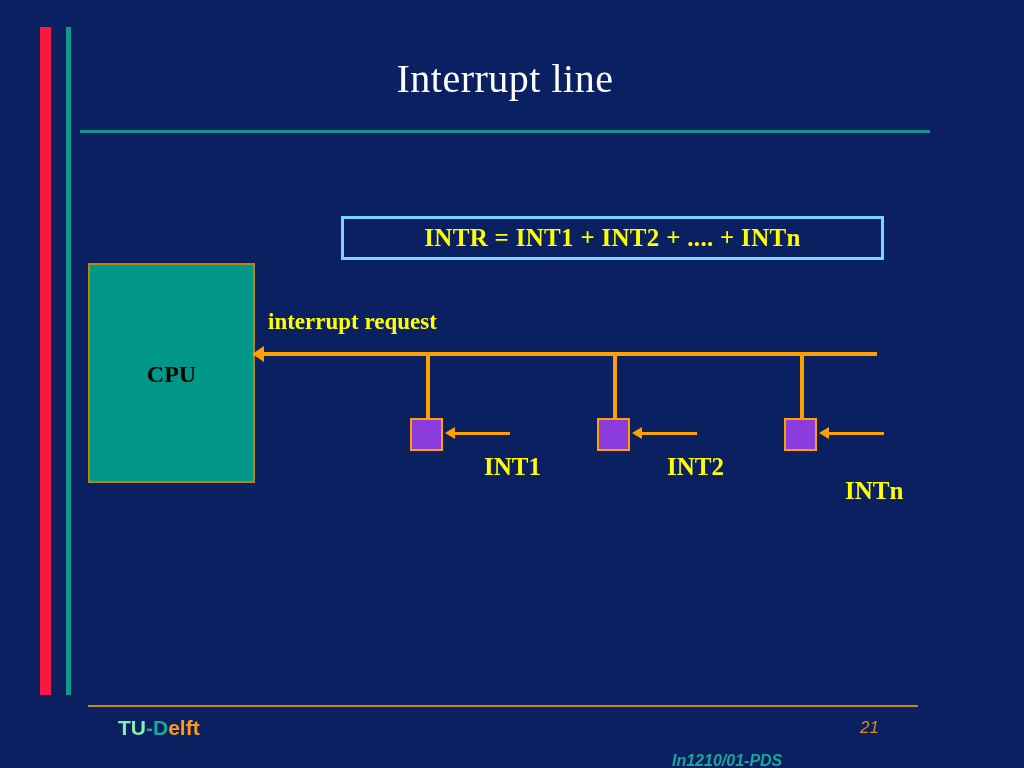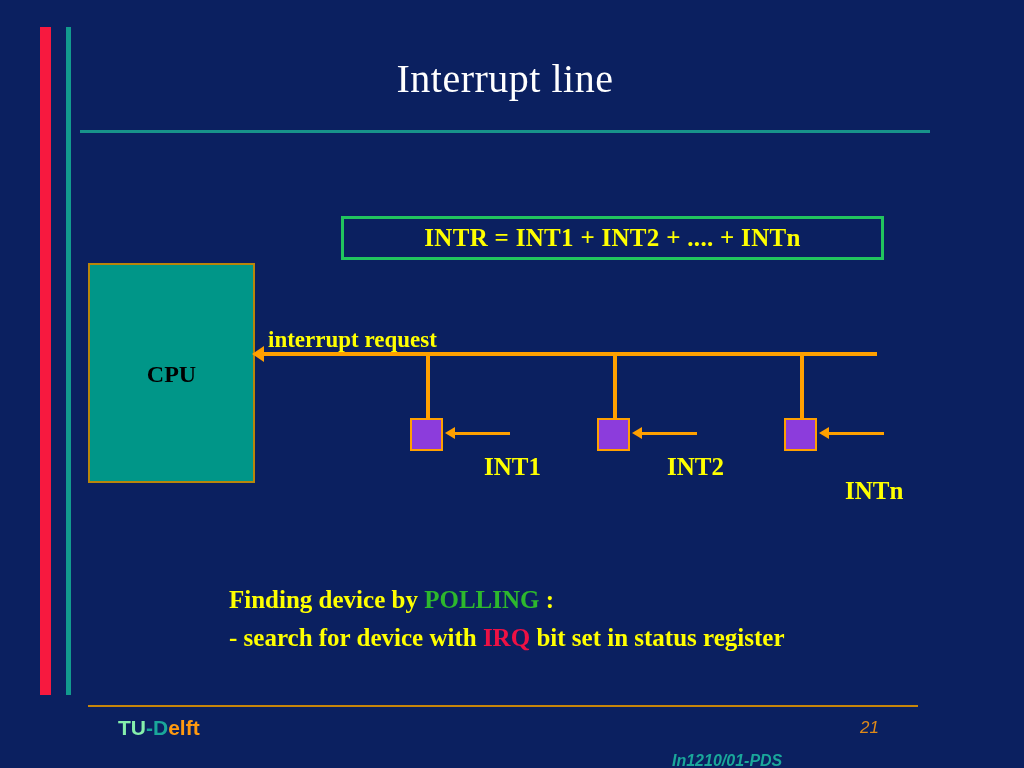--- a/index.html
+++ b/index.html
@@ -47,21 +47,21 @@
     left: 80px; top: 130px;
     width: 850px; height: 3px;
     background: #18938a;
   }
 
   
   .formula-box {
     position: absolute;
     left: 341px; top: 216px;
     width: 543px; height: 44px;
-    border: 3px solid #22c55e;
+    border: 3px solid #7dd3fc;
     box-sizing: border-box;
     display: flex;
     align-items: center;
     justify-content: center;
   }
   .formula-text {
     color: #ffff00;
     font-weight: bold;
     font-size: 25px;
     white-space: nowrap;
@@ -83,21 +83,21 @@
     top: 96px;
     text-align: center;
     color: #000000;
     font-weight: bold;
     font-size: 24px;
   }
 
   
   .ir-label {
     position: absolute;
-    left: 268px; top: 327px;
+    left: 268px; top: 309px;
     color: #ffff00;
     font-weight: bold;
     font-size: 23px;
     white-space: nowrap;
   }
 
   
   .bus-line {
     position: absolute;
     left: 262px; top: 352px;
@@ -238,23 +238,19 @@
   <div class="dev-box" style="left:597px;"></div>
   <div class="dev-arrow-line" style="left:642px;"></div>
   <div class="dev-arrow-head" style="left:632px;"></div>
   <div class="dev-label" style="left:667px;">INT2</div>
 
   <div class="dev-box" style="left:784px;"></div>
   <div class="dev-arrow-line" style="left:829px;"></div>
   <div class="dev-arrow-head" style="left:819px;"></div>
   <div class="dev-label" style="left:845px;margin-top:24px;">INTn</div>
 
-  <div class="body-text">
-    <div><span>Finding device by </span><span class="kw-polling">POLLING</span><span> :</span></div>
-    <div><span>- search for device with </span><span class="kw-irq">IRQ</span><span> bit set in status register</span></div>
-  </div>
 
   <div class="footer-rule"></div>
   <div class="brand"><span class="brand-tu">TU</span><span class="brand-delft"><span>-</span><span>D</span><span class="d-orange">elft</span></span></div>
   <div class="doc-code">In1210/01-PDS</div>
   <div class="page-num">21</div>
 
 </div>
 
 </body></html>

